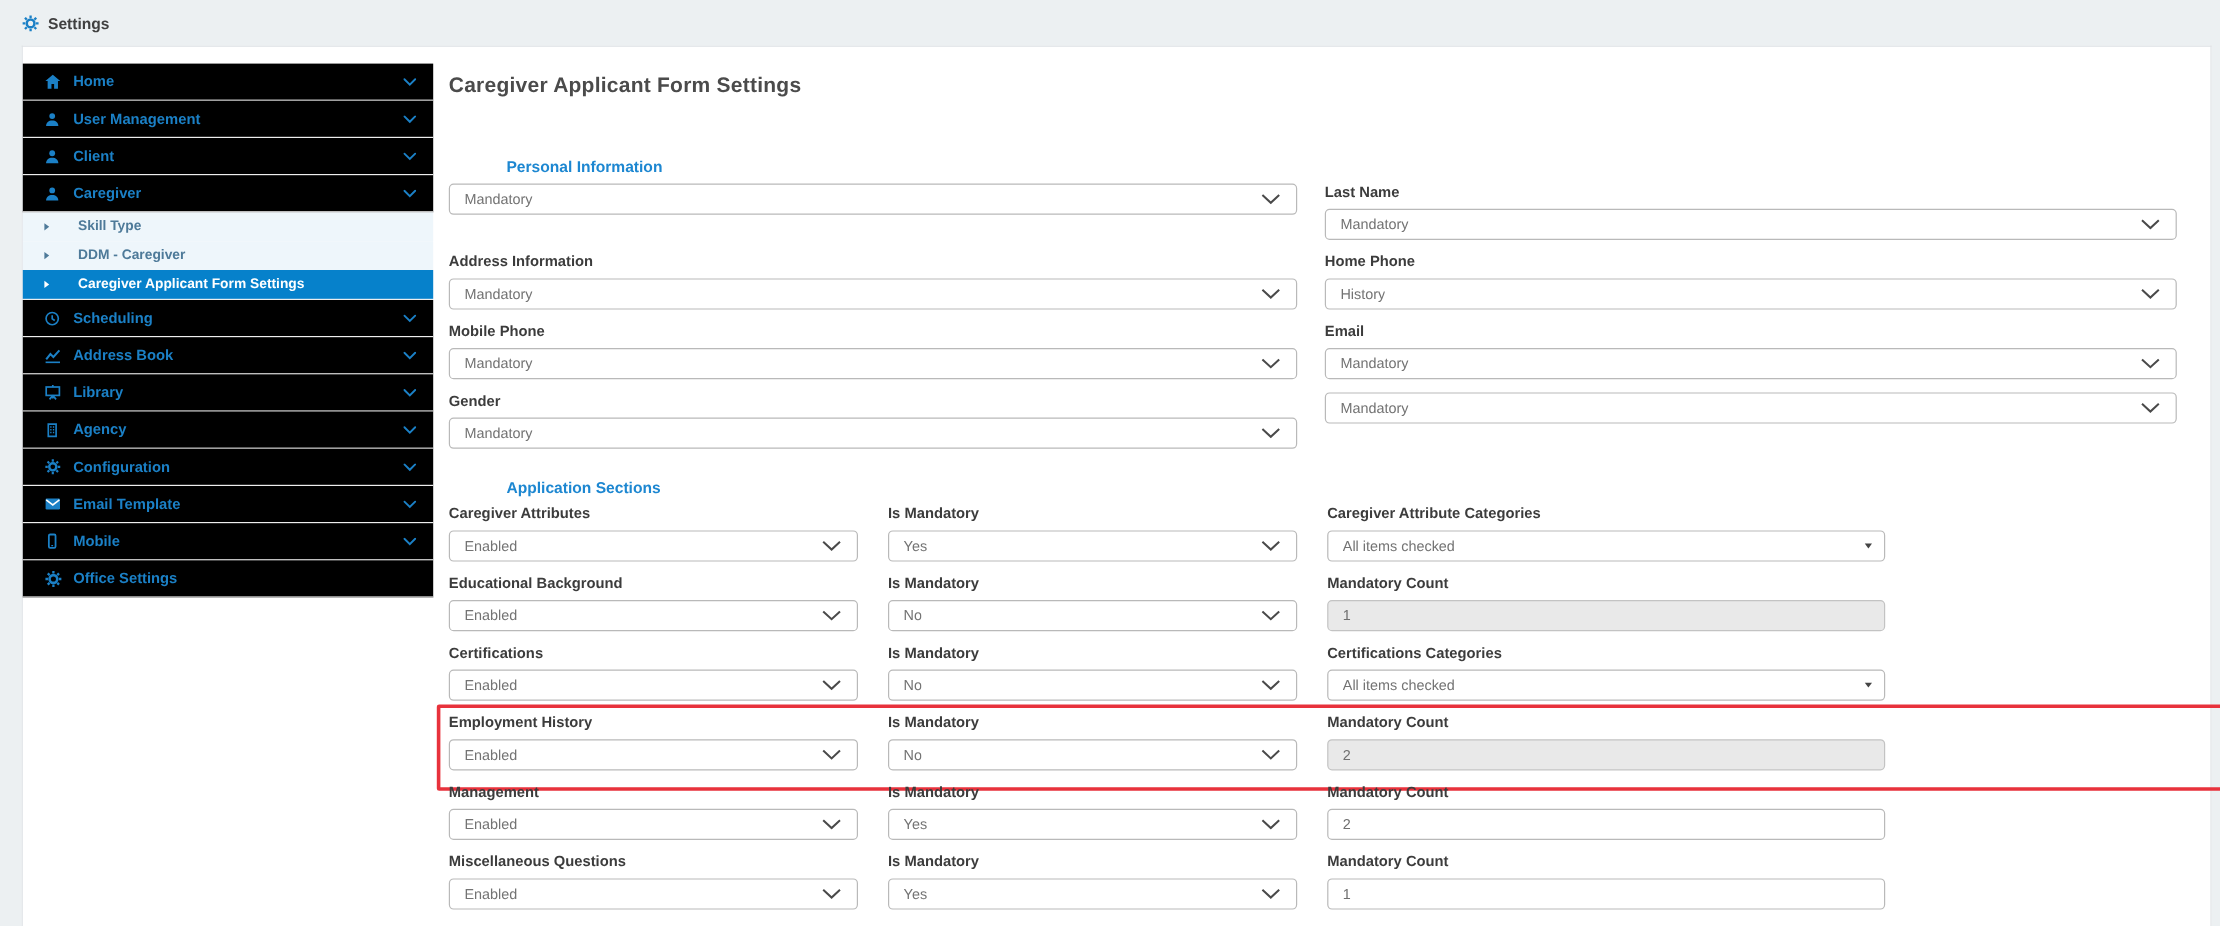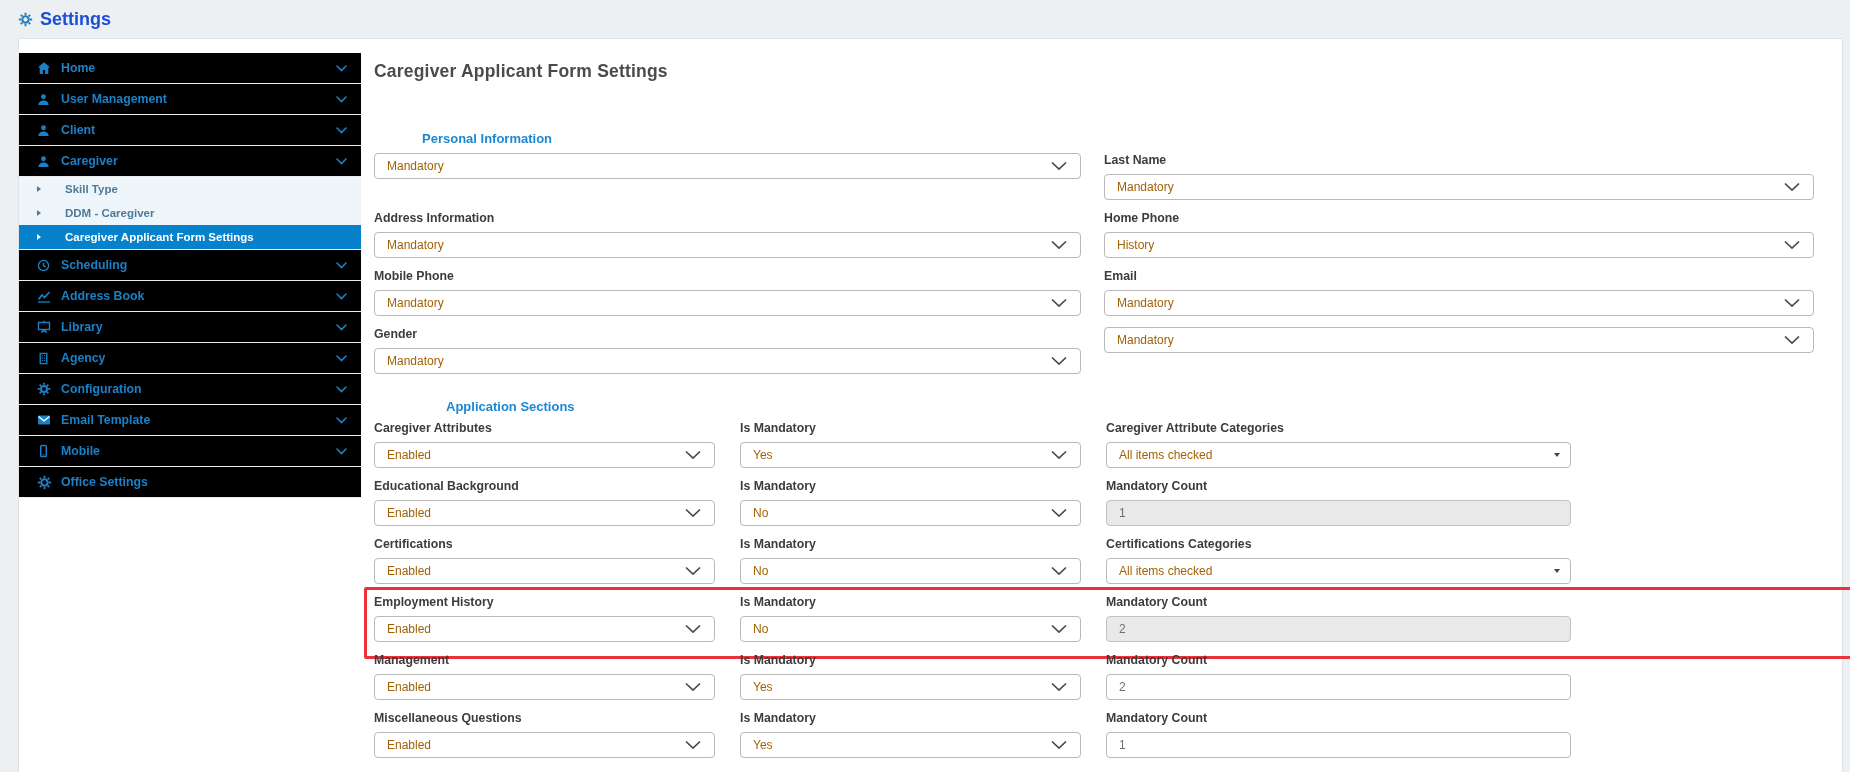--- a/index.html
+++ b/index.html
@@ -13,21 +13,21 @@
     font-family:"Liberation Sans","DejaVu Sans",sans-serif;
     position:relative;
     -webkit-font-smoothing:antialiased;
   }
   
   .page-header{
     position:absolute; left:18px; top:0; height:38px;
     display:flex; align-items:center; gap:7px;
   }
   .page-header .hicon{display:flex; color:var(--accent);}
-  .page-header .htitle{font-size:18px; font-weight:700; color:#1d4ed8;}
+  .page-header .htitle{font-size:13px; font-weight:700; color:#404040;}
   
   .card{
     position:absolute; left:18px; top:38px; width:1825px; height:734px;
     background:#fff; border:1px solid #dfe3e6; border-bottom:none;
   }
   
   .sidebar{position:absolute; left:0; top:14px; width:342px;}
   .side-item{
     display:flex; align-items:center; height:31px;
     padding:0 14px 0 18px; border-bottom:1px solid #ededed;
@@ -46,33 +46,33 @@
   .sub-item .caret{
     width:0; height:0; border-left:4px solid currentColor;
     border-top:3.5px solid transparent; border-bottom:3.5px solid transparent;
     margin-right:7px; flex:none;
   }
   .sub-item.selected{background:var(--selbg); color:#fff;}
   
   .main{position:absolute; left:355px; top:0; width:1458px; padding-top:20px;}
   .page-title{font-size:17.5px; font-weight:600; color:#4b4b4b; line-height:24px; margin-bottom:48px; letter-spacing:.2px;}
   .sec-heading{color:var(--headblue); font-size:13px; font-weight:700; line-height:16px; margin-bottom:6px;padding-left:48px;}
-  .section ~ .section .sec-heading{margin-top:14px;margin-left:24px;}
+  .section ~ .section .sec-heading{margin-top:14px;}
   .grid2{display:grid; grid-template-columns:707px 710px; column-gap:23px;}
   .app-row{display:grid; grid-template-columns:341px 341px 465px; column-gap:25px; position:relative;}
   .app-row.highlighted::after{
     content:""; position:absolute; top:-8px; bottom:-6px; left:-10px; right:-33px;
     border:3px solid var(--red); border-radius:2px; pointer-events:none;
   }
   .field{margin-bottom:11px;}
   .flabel{font-size:12.3px; font-weight:700; color:#3c3c3c; line-height:15px; margin-bottom:6px; white-space:nowrap;}
   .ctl{
     height:26px; width:100%; border:1px solid #b9b9b9; border-radius:4px;
     background:#fff; display:flex; align-items:center;
-    padding:0 30px 0 12px; font-size:12px; color:#a16207; position:relative;
+    padding:0 30px 0 12px; font-size:12px; color:#737373; position:relative;
     cursor:pointer; white-space:nowrap;
   }
   .ctl-text{overflow:hidden; text-overflow:ellipsis;}
   .sel-arrow{position:absolute; right:13px; top:50%; transform:translateY(-50%); display:flex;}
   .msel-arrow{
     position:absolute; right:10px; top:50%; transform:translateY(-50%);
     width:0; height:0; border-top:4px solid #444;
     border-left:3.5px solid transparent; border-right:3.5px solid transparent;
   }
   input.ctl{

